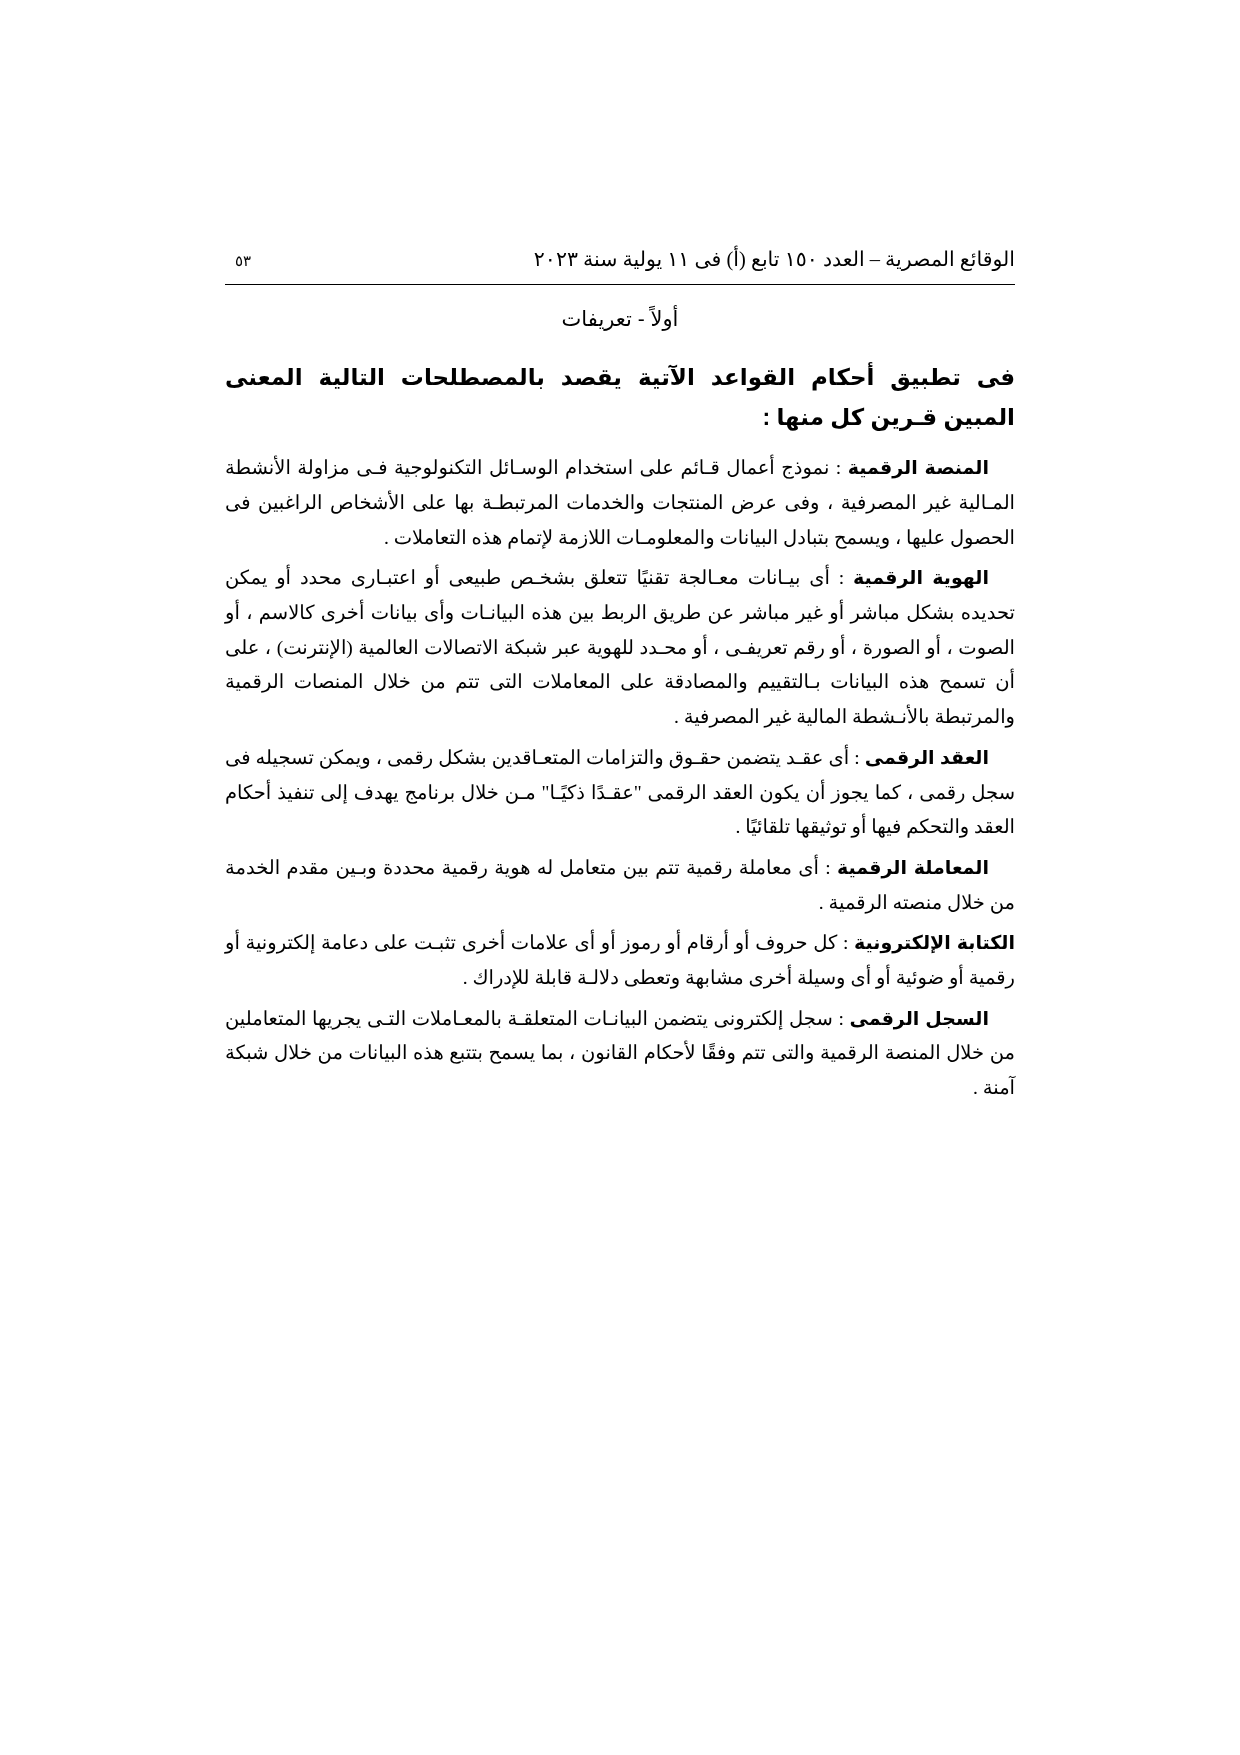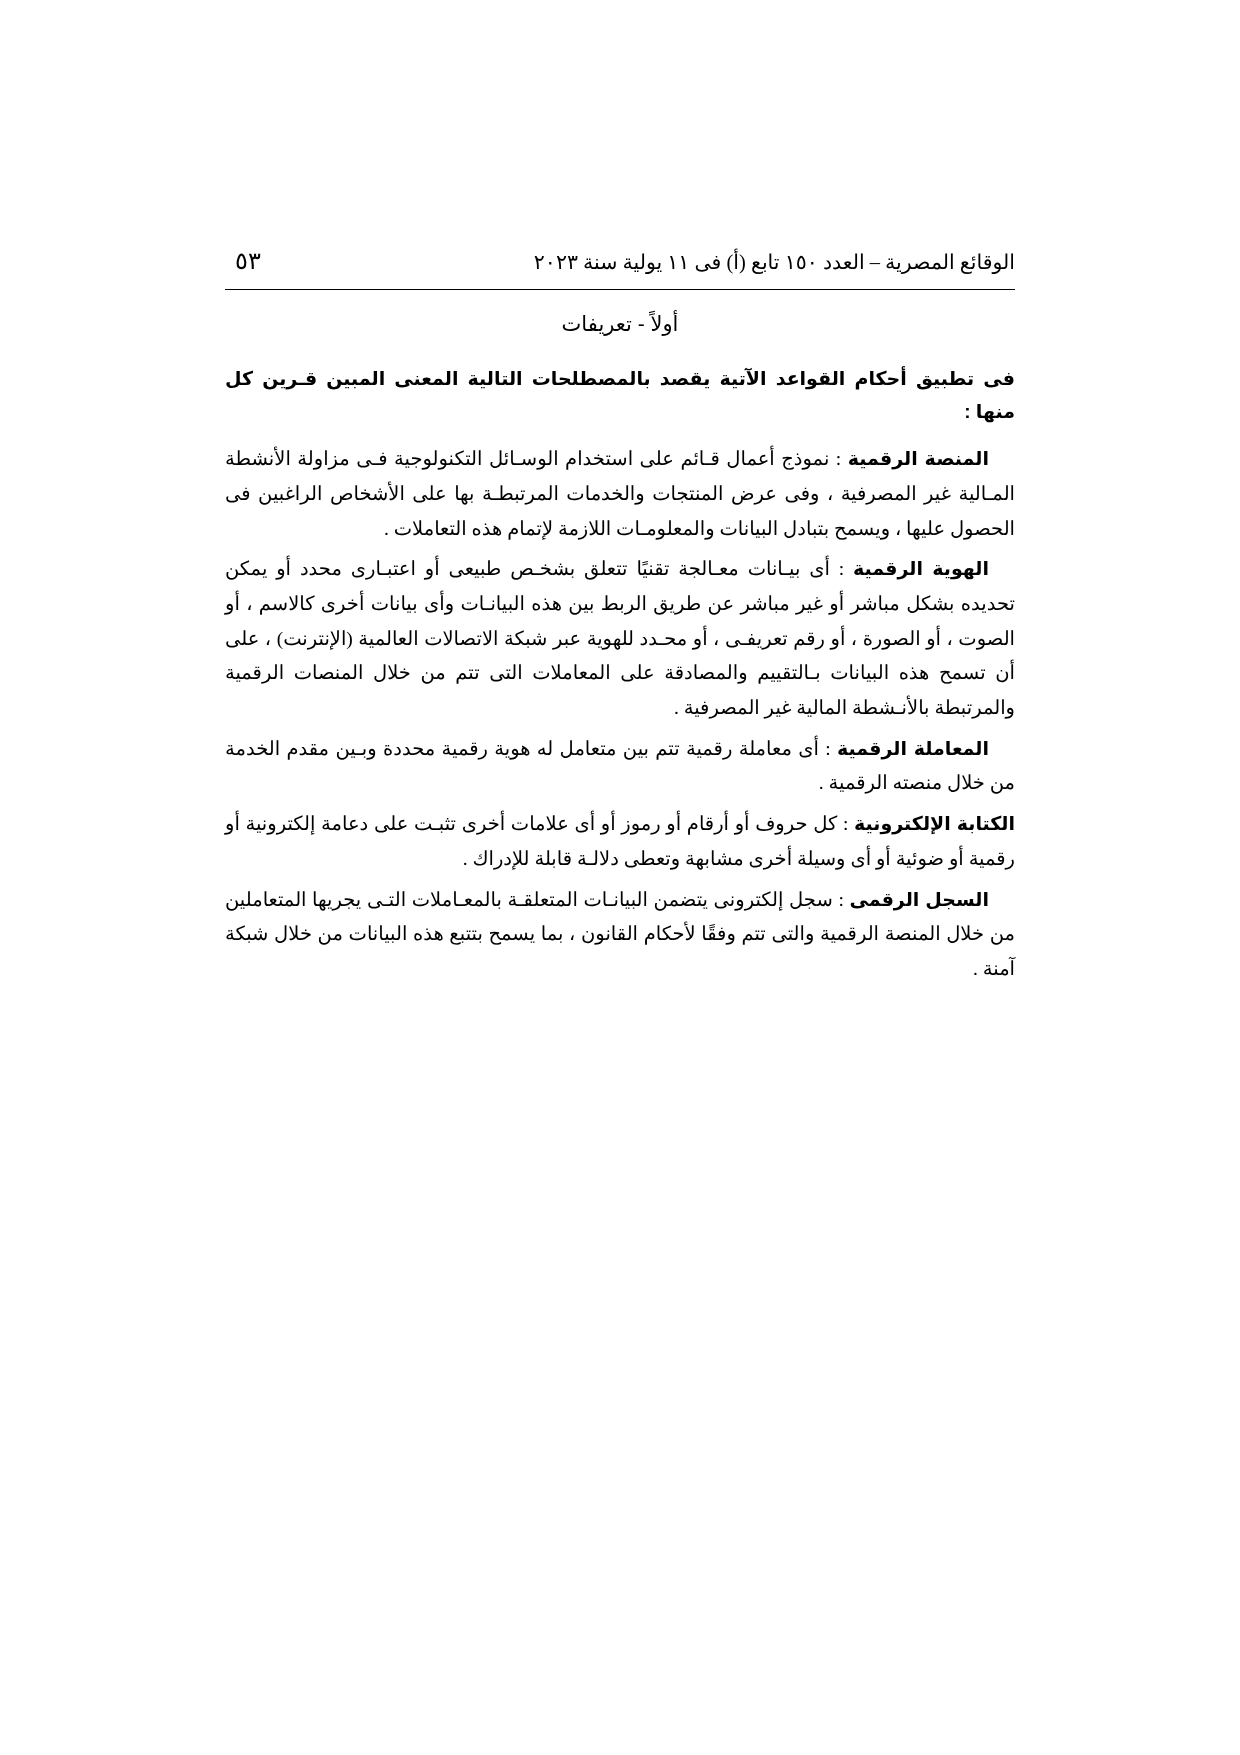--- a/index.html
+++ b/index.html
@@ -28,39 +28,39 @@
     justify-content: space-between;
     font-size: 20.5px;
     line-height: 1.4;
     white-space: nowrap;
   }
   .header-title {
     font-size: 20.5px;
     margin-left: 12px;
   }
   .header-page-number {
-    font-size: 24px;
+    font-size: 15px;
     padding-left: 10px;
   }
   .header-rule {
     border: none;
     border-top: 1.6px solid #000;
     margin: 10px 0 22px 0;
     width: 100%;
   }
   .section-title {
     text-align: center;
     font-weight: normal;
     font-size: 21px;
     margin: 4px 0 26px 0;
     font-family: "Liberation Sans", "DejaVu Sans", sans-serif;
   }
   .lead {
     font-weight: bold;
-    font-size: 19px;
+    font-size: 23px;
     line-height: 1.75;
     text-align: justify;
     text-align-last: right;
     margin: 0 0 14px 0;
     font-family: "Liberation Sans", "DejaVu Sans", sans-serif;
   }
   .para {
     font-size: 19.5px;
     line-height: 1.78;
     text-align: justify;
@@ -91,20 +91,23 @@
   <p class="lead">فى تطبيق أحكام القواعد الآتية يقصد بالمصطلحات التالية المعنى المبين قـرين كل منها :</p>
 
   <p class="para">
     <span class="term">المنصة الرقمية</span><span> : نموذج أعمال قـائم على استخدام الوسـائل التكنولوجية فـى مزاولة الأنشطة المـالية غير المصرفية ، وفى عرض المنتجات والخدمات المرتبطـة بها على الأشخاص الراغبين فى الحصول عليها ، ويسمح بتبادل البيانات والمعلومـات اللازمة لإتمام هذه التعاملات .</span>
   </p>
 
   <p class="para">
     <span class="term">الهوية الرقمية</span><span> : أى بيـانات معـالجة تقنيًا تتعلق بشخـص طبيعى أو اعتبـارى محدد أو يمكن تحديده بشكل مباشر أو غير مباشر عن طريق الربط بين هذه البيانـات وأى بيانات أخرى كالاسم ، أو الصوت ، أو الصورة ، أو رقم تعريفـى ، أو محـدد للهوية عبر شبكة الاتصالات العالمية (الإنترنت) ، على أن تسمح هذه البيانات بـالتقييم والمصادقة على المعاملات التى تتم من خلال المنصات الرقمية والمرتبطة بالأنـشطة المالية غير المصرفية .</span>
   </p>
 
+  <p class="para">
+    <span class="term">العقد الرقمى</span><span> : أى عقـد يتضمن حقـوق والتزامات المتعـاقدين بشكل رقمى ، ويمكن تسجيله فى سجل رقمى ، كما يجوز أن يكون العقد الرقمى "عقـدًا ذكيًـا" مـن خلال برنامج يهدف إلى تنفيذ أحكام العقد والتحكم فيها أو توثيقها تلقائيًا .</span>
+  </p>
 
   <p class="para">
     <span class="term">المعاملة الرقمية</span><span> : أى معاملة رقمية تتم بين متعامل له هوية رقمية محددة وبـين مقدم الخدمة من خلال منصته الرقمية .</span>
   </p>
 
   <p class="para no-indent">
     <span class="term">الكتابة الإلكترونية</span><span> : كل حروف أو أرقام أو رموز أو أى علامات أخرى تثبـت على دعامة إلكترونية أو رقمية أو ضوئية أو أى وسيلة أخرى مشابهة وتعطى دلالـة قابلة للإدراك .</span>
   </p>
 
   <p class="para">

